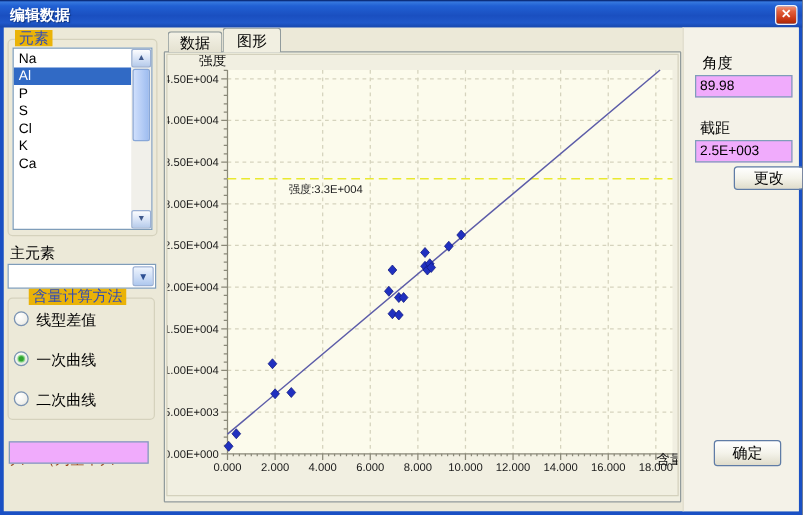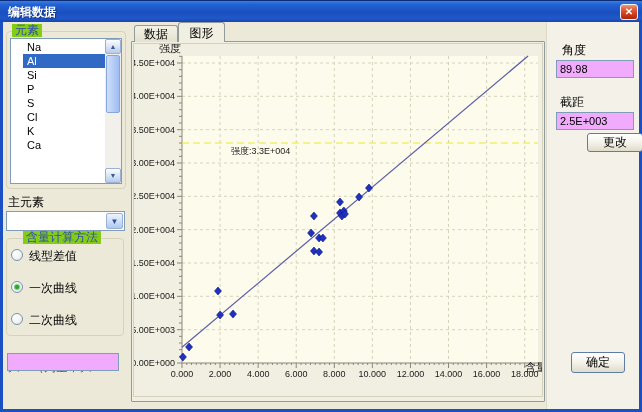--- a/index.html
+++ b/index.html
@@ -36,29 +36,29 @@
     background:#f4f2e8; border-left:1px solid #dcd9c6;
   }
 
   
   .groupbox {
     position:absolute; border:1px solid #d5d2bd; border-radius:4px;
     background:transparent;
   }
   .gb-caption {
     position:absolute; font-size:12px; color:#2f4cb8;
-    background:#84cc16; padding:0 3px; line-height:13px;
+    background:#eab308; padding:0 3px; line-height:13px;
   }
 
   
   .listbox {
     position:absolute; left:10px; top:38px; width:112px; height:146px;
     background:#fff; border:1px solid #7f9db9; overflow:hidden;
   }
-  .lb-items { position:absolute; left:0; top:1px; right:16px;margin-left:12px; }
+  .lb-items { position:absolute; left:0; top:1px; right:16px; }
   .lb-item {
     height:14px; line-height:14px; font-size:11px; color:#000;
     padding-left:4px; cursor:default;
   }
   .lb-item.selected { background:#316ac5; color:#fff; }
 
   
   .scrollbar {
     position:absolute; top:0; right:0; width:16px; height:100%;
     background:#f1f0ea;
@@ -153,21 +153,20 @@
   <div class="body"></div>
   <div class="right-strip"></div>
 
   <div class="groupbox" style="left:6px; top:31px; width:120px; height:158px;"></div>
   <span class="gb-caption" style="left:12px; top:24px;">元素</span>
 
   <div class="listbox">
     <div class="lb-items" id="element-list">
         <div class="lb-item">Na</div>
         <div class="lb-item selected">Al</div>
-        <div class="lb-item">Si</div>
         <div class="lb-item">P</div>
         <div class="lb-item">S</div>
         <div class="lb-item">Cl</div>
         <div class="lb-item">K</div>
         <div class="lb-item">Ca</div>
       </div>
     <div class="scrollbar">
       <div class="sb-btn up">▲</div>
       <div class="sb-thumb"></div>
       <div class="sb-btn down">▼</div>

